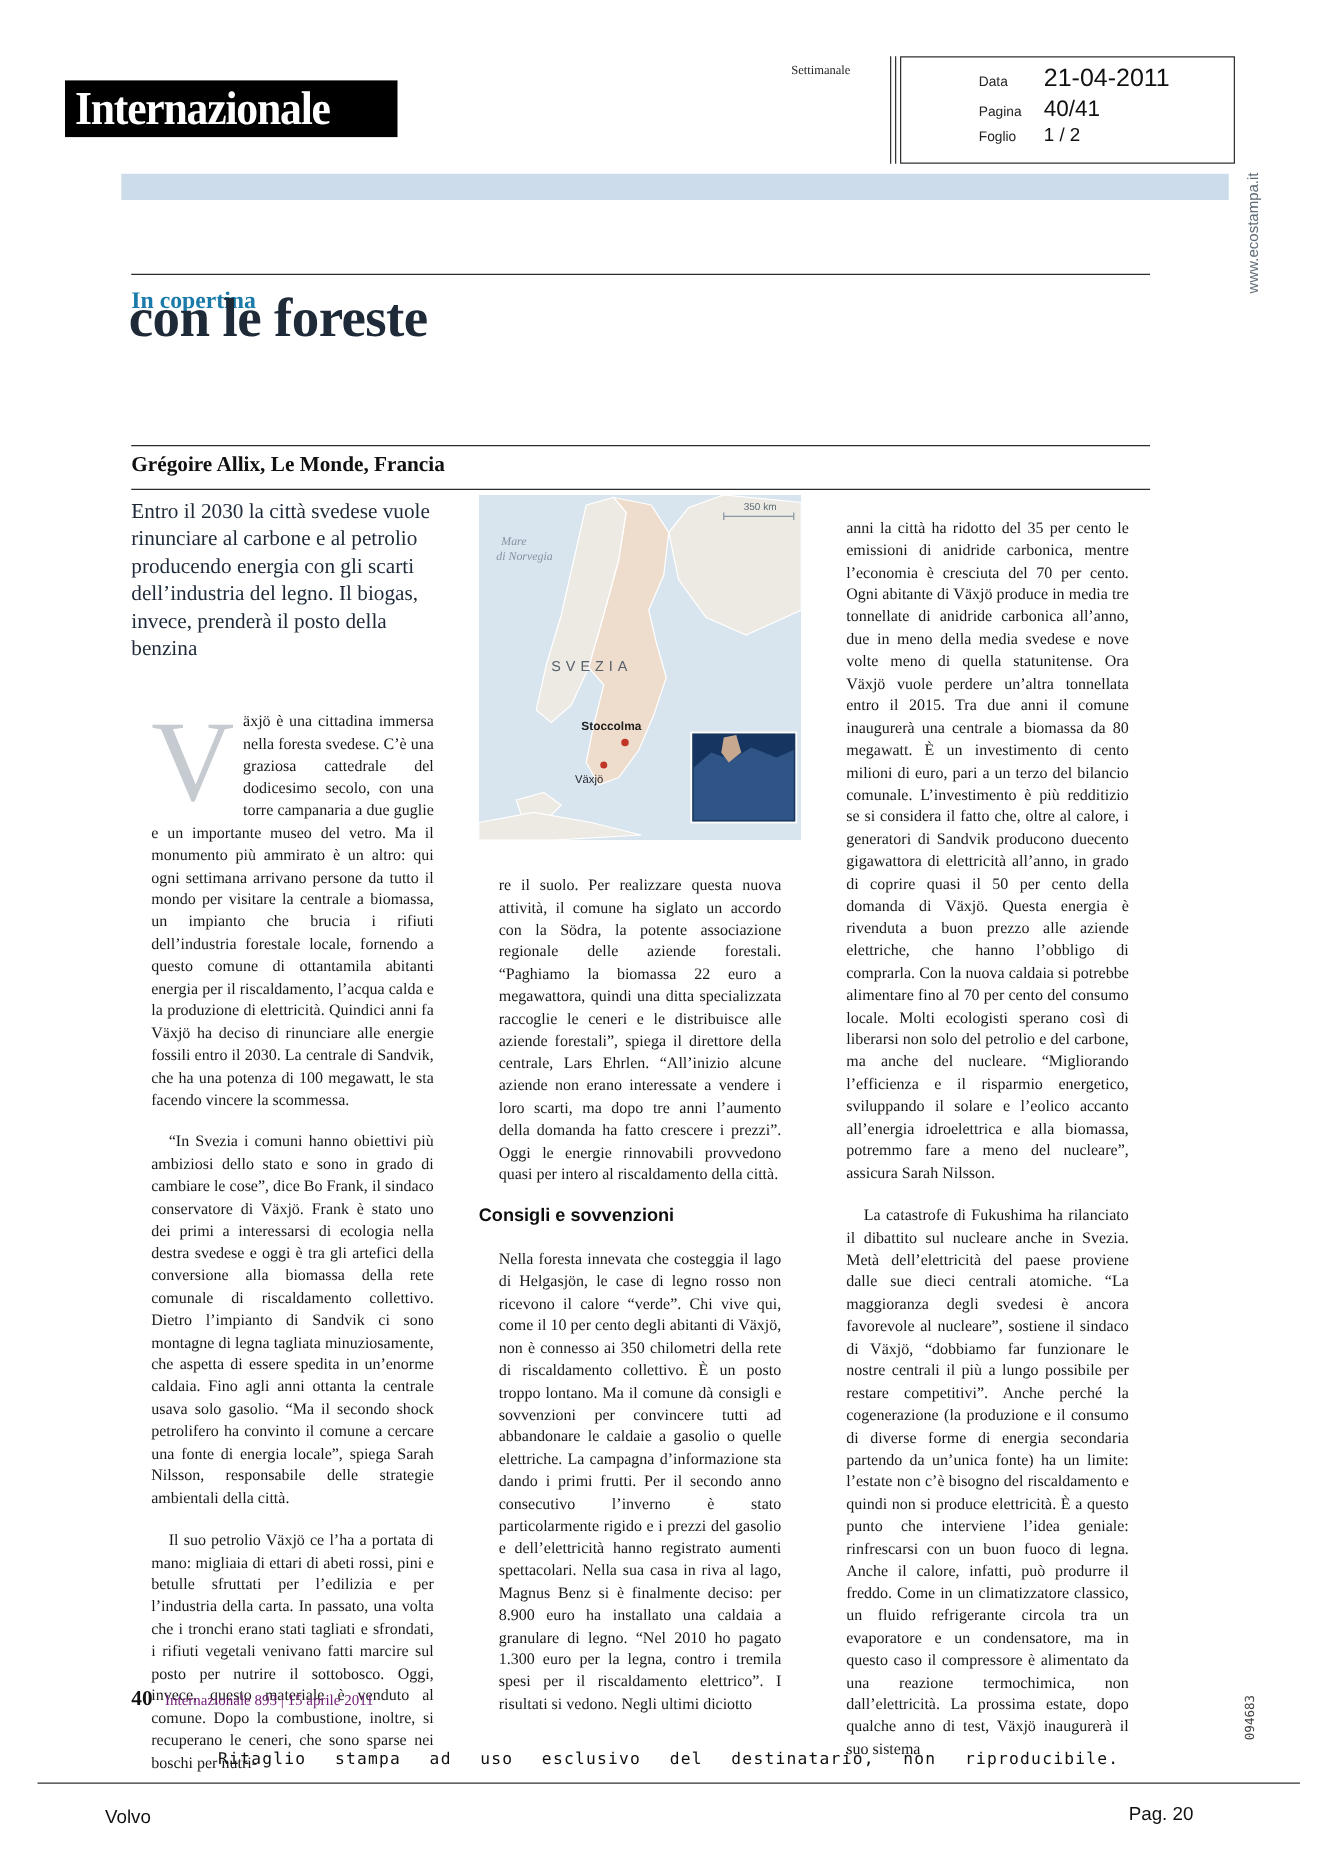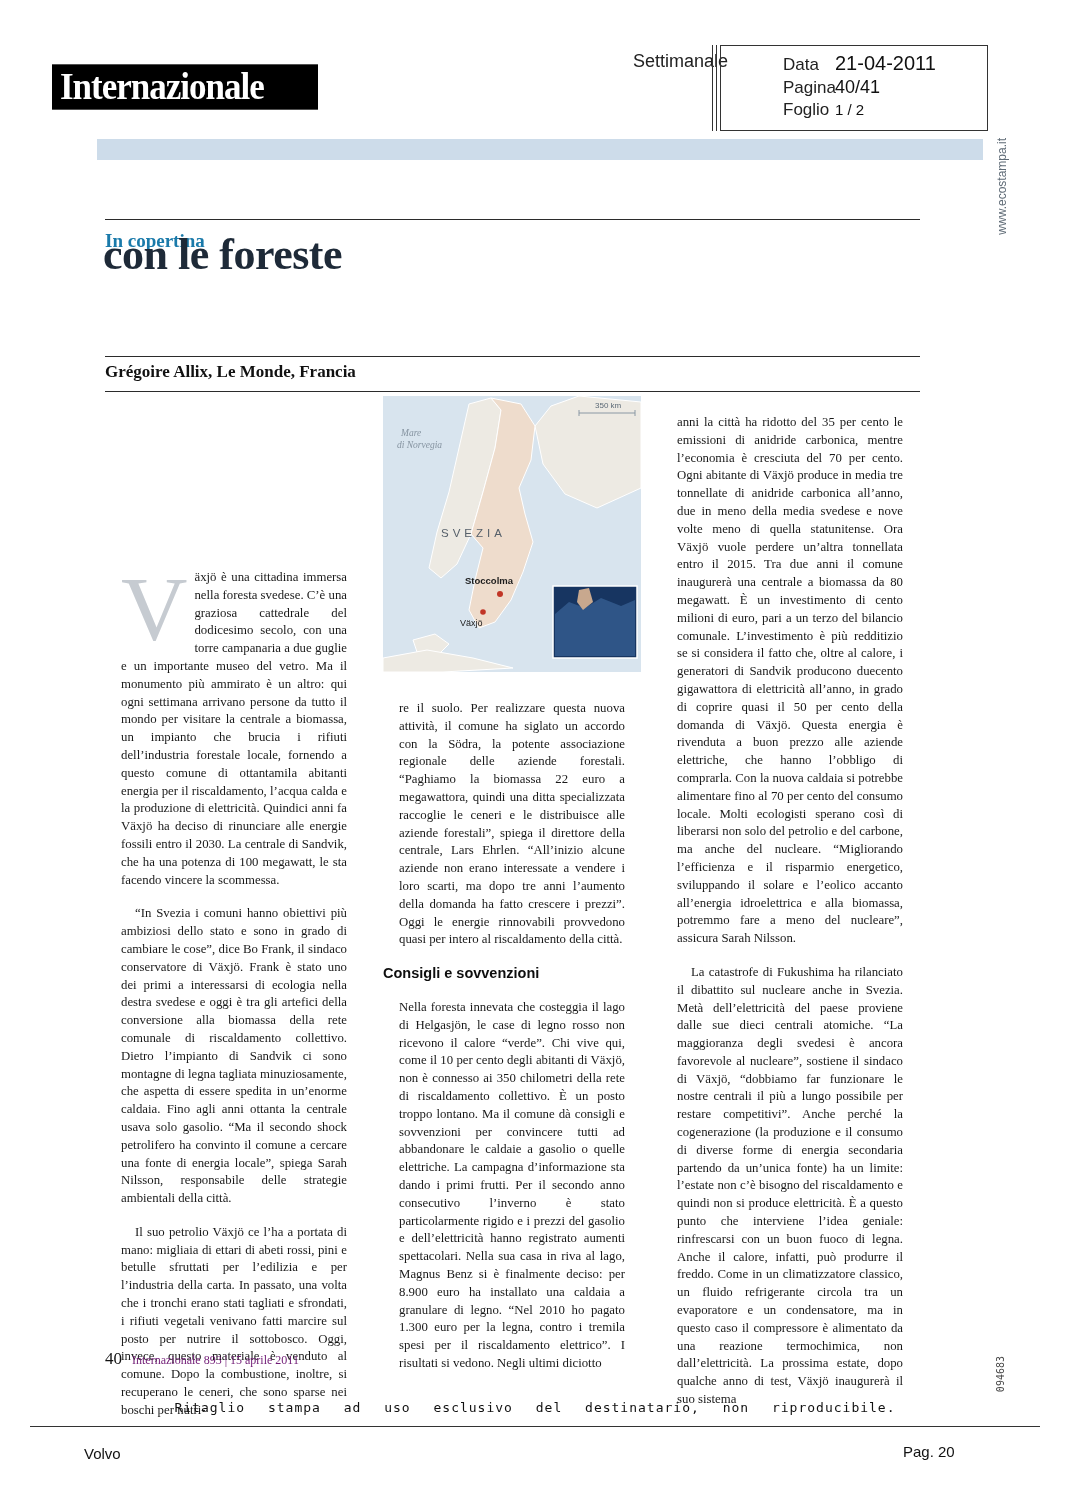--- a/index.html
+++ b/index.html
@@ -9,25 +9,25 @@
   }
   .abs { position:absolute; }
 
   
   .logo-box {
     left:52px; top:66px; width:258px; height:42px; background:#000;
     color:#fff; display:flex; align-items:center; padding-left:8px;
     font-weight:bold; font-size:35px; letter-spacing:-1px;
     font-family:"Liberation Serif", serif; transform:scaleY(1.08);
   }
-  .frequency { left:633px; top:51px; font-family:Liberation Sans, sans-serif; font-size:18px; color:#222; }
+  .frequency { left:633px; top:51px; font-family:Liberation Serif, serif; font-size:10px; color:#222; }
   .meta-divider { left:712px; top:45px; width:3px; height:86px; border-left:1px solid #333; border-right:1px solid #333; }
   .meta-box { left:720px; top:45px; width:268px; height:86px; border:1px solid #333; box-sizing:border-box; padding:6px 0 0 14px; }
   .meta-row { display:flex; align-items:baseline; margin-bottom:2px; }
-  .meta-label { width:52px; font-family:"Liberation Sans",sans-serif; font-size:17px; color:#222;padding-left:48px; }
+  .meta-label { width:52px; font-family:"Liberation Sans",sans-serif; font-size:11px; color:#222;padding-left:48px; }
   .meta-val { font-family:"Liberation Sans",sans-serif; font-weight:normal; color:#111; }
   .meta-val.v1 { font-size:20px; }
   .meta-val.v2 { font-size:18px; }
   .meta-val.v3 { font-size:15px; }
 
   .vert { writing-mode:vertical-rl; transform:rotate(180deg); white-space:nowrap; }
   .site-vert { left:995px; top:138px; font-family:"Liberation Sans",sans-serif; font-size:12px; color:#5f6b76; }
   .code-vert { left:995px; top:1356px; font-family:"DejaVu Sans Mono",monospace; font-size:10px; color:#444; }
 
   
@@ -62,21 +62,21 @@
   .map-wrap { left:383px; top:396px; width:258px; height:276px; }
   .map-wrap svg { display:block; }
   .m-sea-label { font-family:"Liberation Serif",serif; font-style:italic; font-size:9.5px; fill:#8593a0; }
   .m-country { font-family:"Liberation Sans",sans-serif; font-size:11.5px; letter-spacing:4px; fill:#56606a; }
   .m-capital { font-family:"Liberation Sans",sans-serif; font-weight:bold; font-size:9.5px; fill:#1c1c1c; }
   .m-city { font-family:"Liberation Sans",sans-serif; font-size:9px; fill:#1c1c1c; }
   .m-scale { font-family:"Liberation Sans",sans-serif; font-size:8px; fill:#5c6a76; }
 
   
   .art-footer { left:105px; top:1349px; display:flex; align-items:baseline; color:#111; }
-  .art-footer .num { font-weight:normal; font-size:17px; }
+  .art-footer .num { font-weight:bold; font-size:17px; }
   .art-footer .issue { font-size:12px; margin-left:10px; color:#701a75; }
 
   .disclaimer-wrap {
     left:30px; top:1398px; width:1010px; text-align:center;
     border-bottom:1px solid #333; padding-bottom:10px;
   }
   .disclaimer {
     font-family:"DejaVu Sans Mono",monospace; font-size:13px; color:#111;
     word-spacing:14px; letter-spacing:1px;
   }
@@ -119,20 +119,21 @@
   <div class="abs rule rule1"></div>
 
   <div class="abs title">
     <span>con le foreste</span>
   </div>
 
   <div class="abs rule rule2"></div>
   <div class="abs byline">Grégoire Allix, Le Monde, Francia</div>
   <div class="abs rule rule3"></div>
 
+  <div class="abs standfirst">Entro il 2030 la città svedese vuole rinunciare al carbone e al petrolio producendo energia con gli scarti dell’industria del legno. Il biogas, invece, prenderà il posto della benzina</div>
 
   <div class="abs map-wrap">
     <svg width="258" height="276" viewBox="0 0 258 276">
       <rect x="0" y="0" width="258" height="276" fill="#d8e4ee"></rect>
 
       <path d="M86,8 L108,2 L118,14 L112,52 L100,96 L88,138 L74,168 L58,182 L46,172 L54,136 L66,96 L76,52 Z" fill="#edeae3" stroke="#ffffff" stroke-width="1"></path>
 
       <path d="M152,30 L168,10 L196,0 L258,6 L258,92 L214,112 L182,98 L160,68 Z" fill="#edeae3" stroke="#ffffff" stroke-width="1"></path>
 
       <path d="M108,2 L138,8 L152,30 L148,64 L136,92 L142,118 L150,146 L140,176 L128,204 L112,226 L96,232 L86,214 L92,184 L100,152 L88,138 L100,96 L112,52 L118,14 Z" fill="#eedccc" stroke="#ffffff" stroke-width="1"></path>

